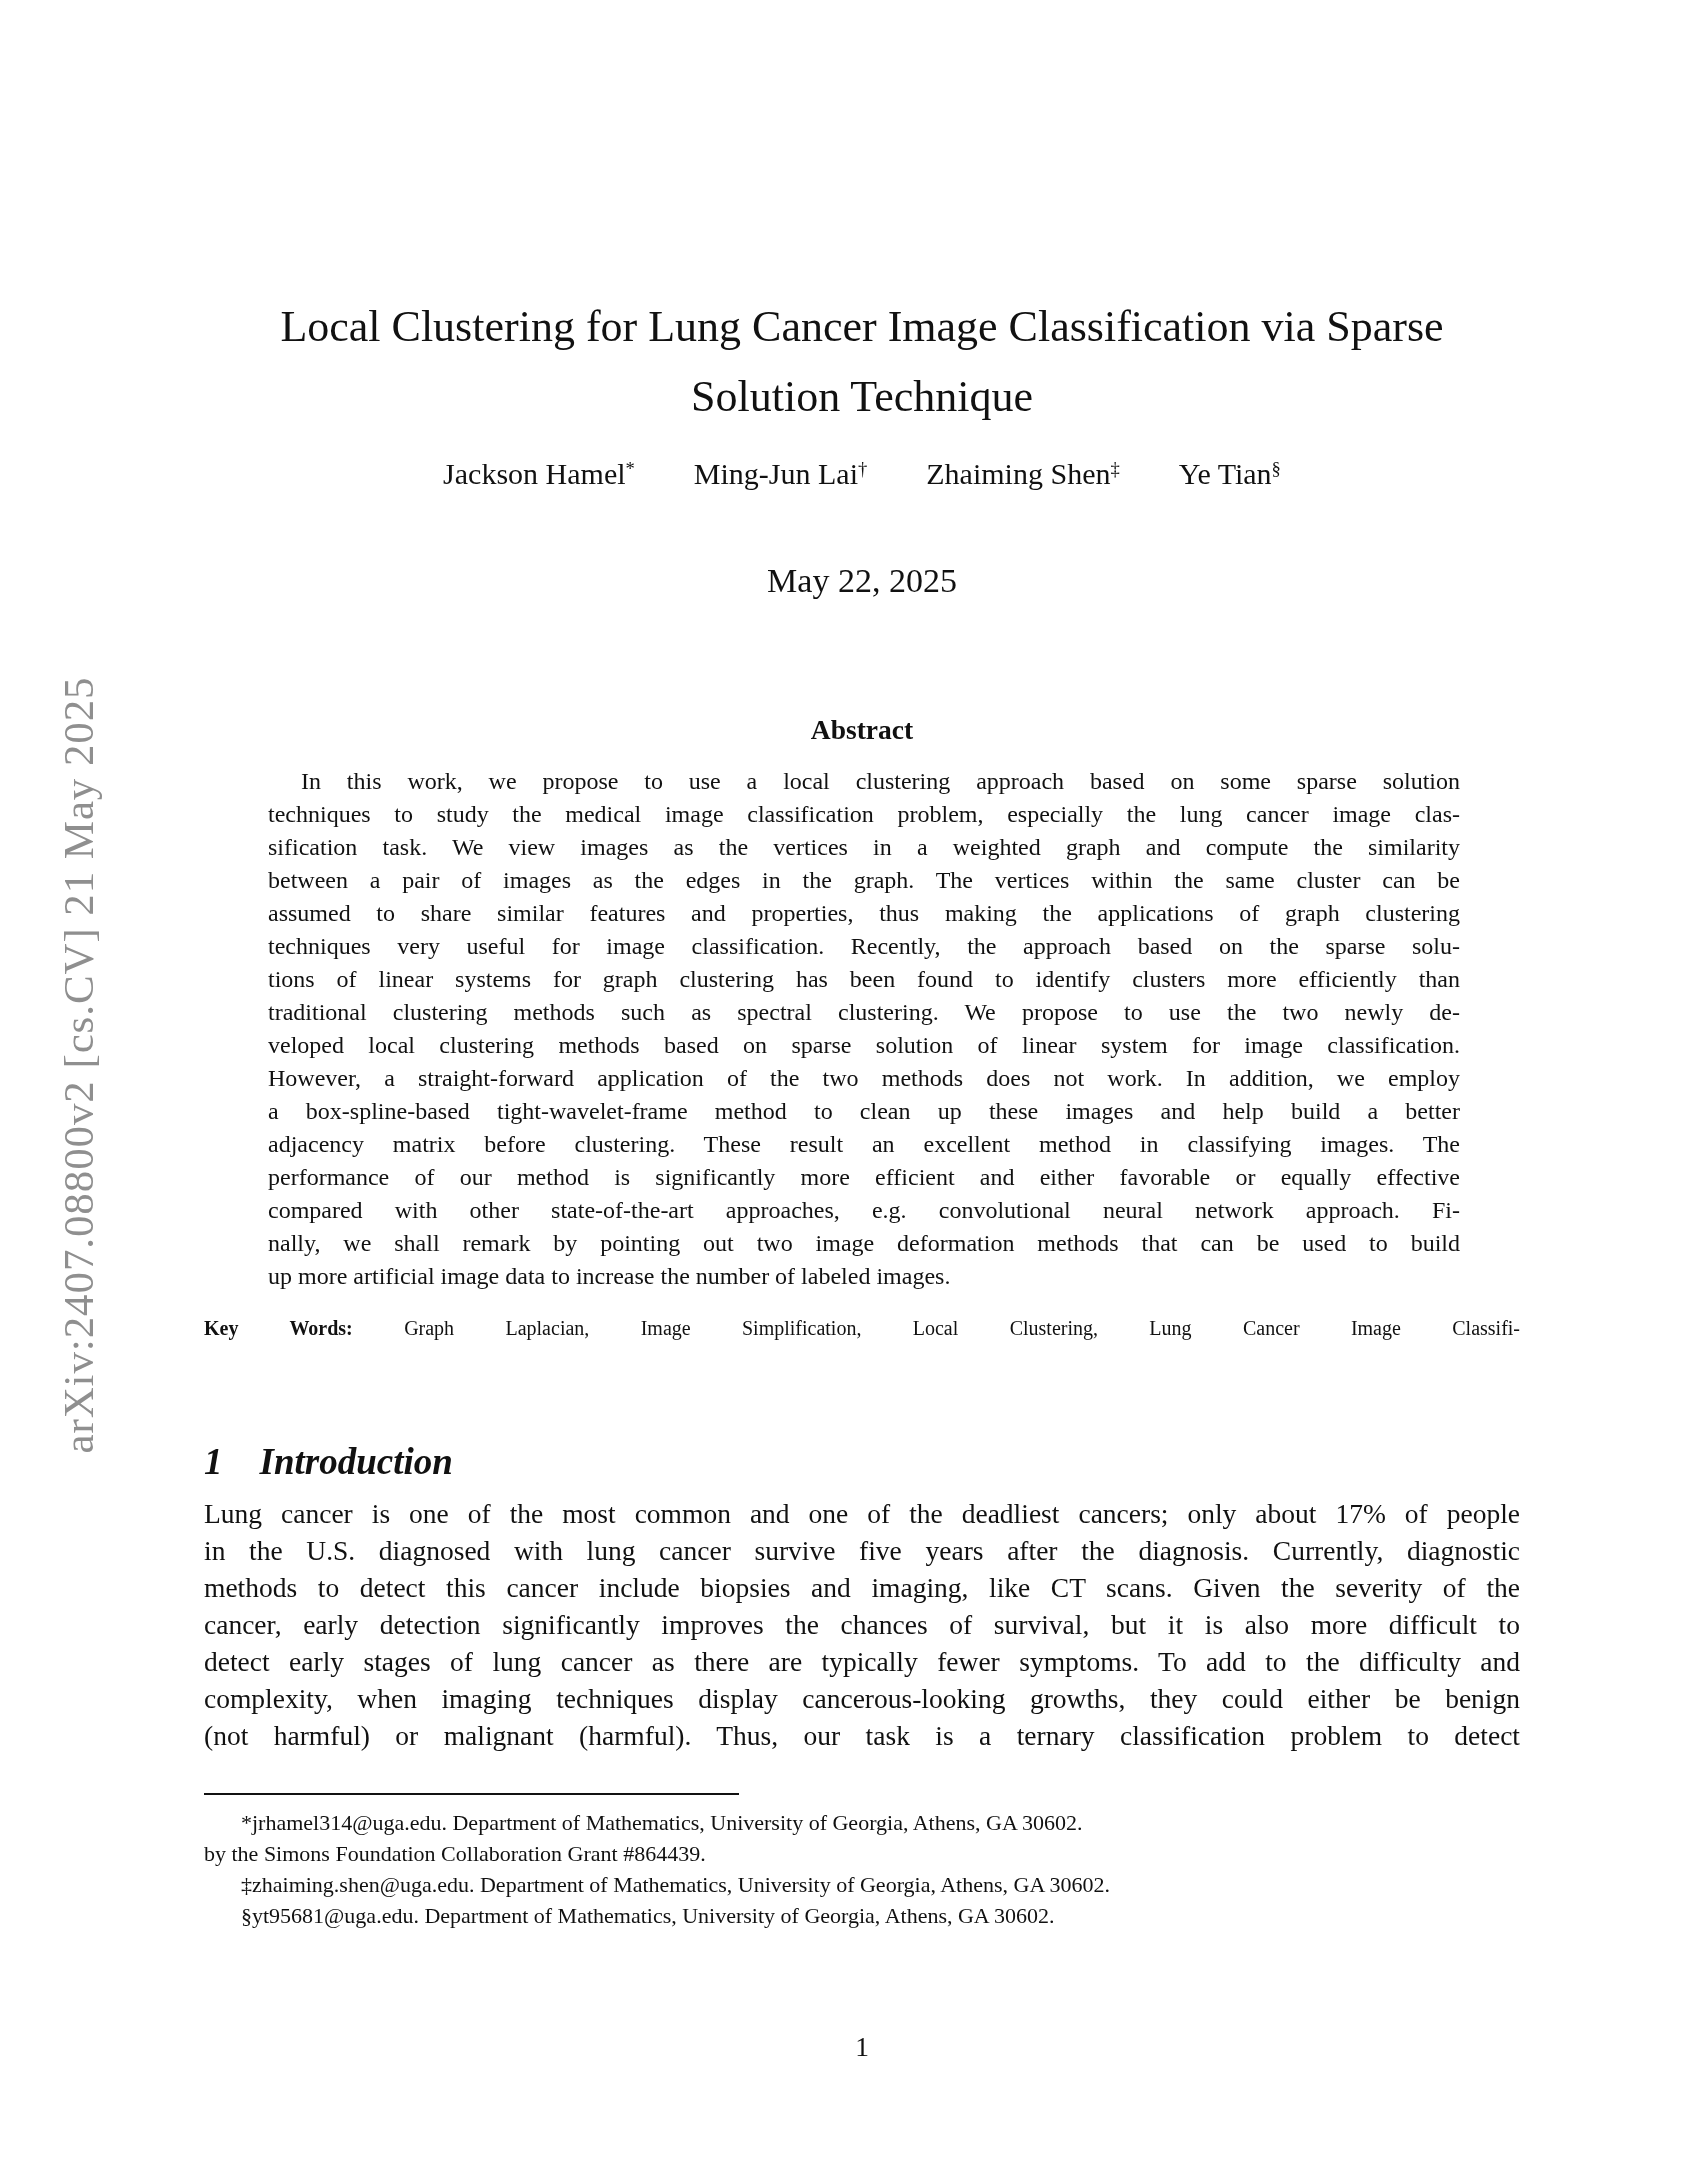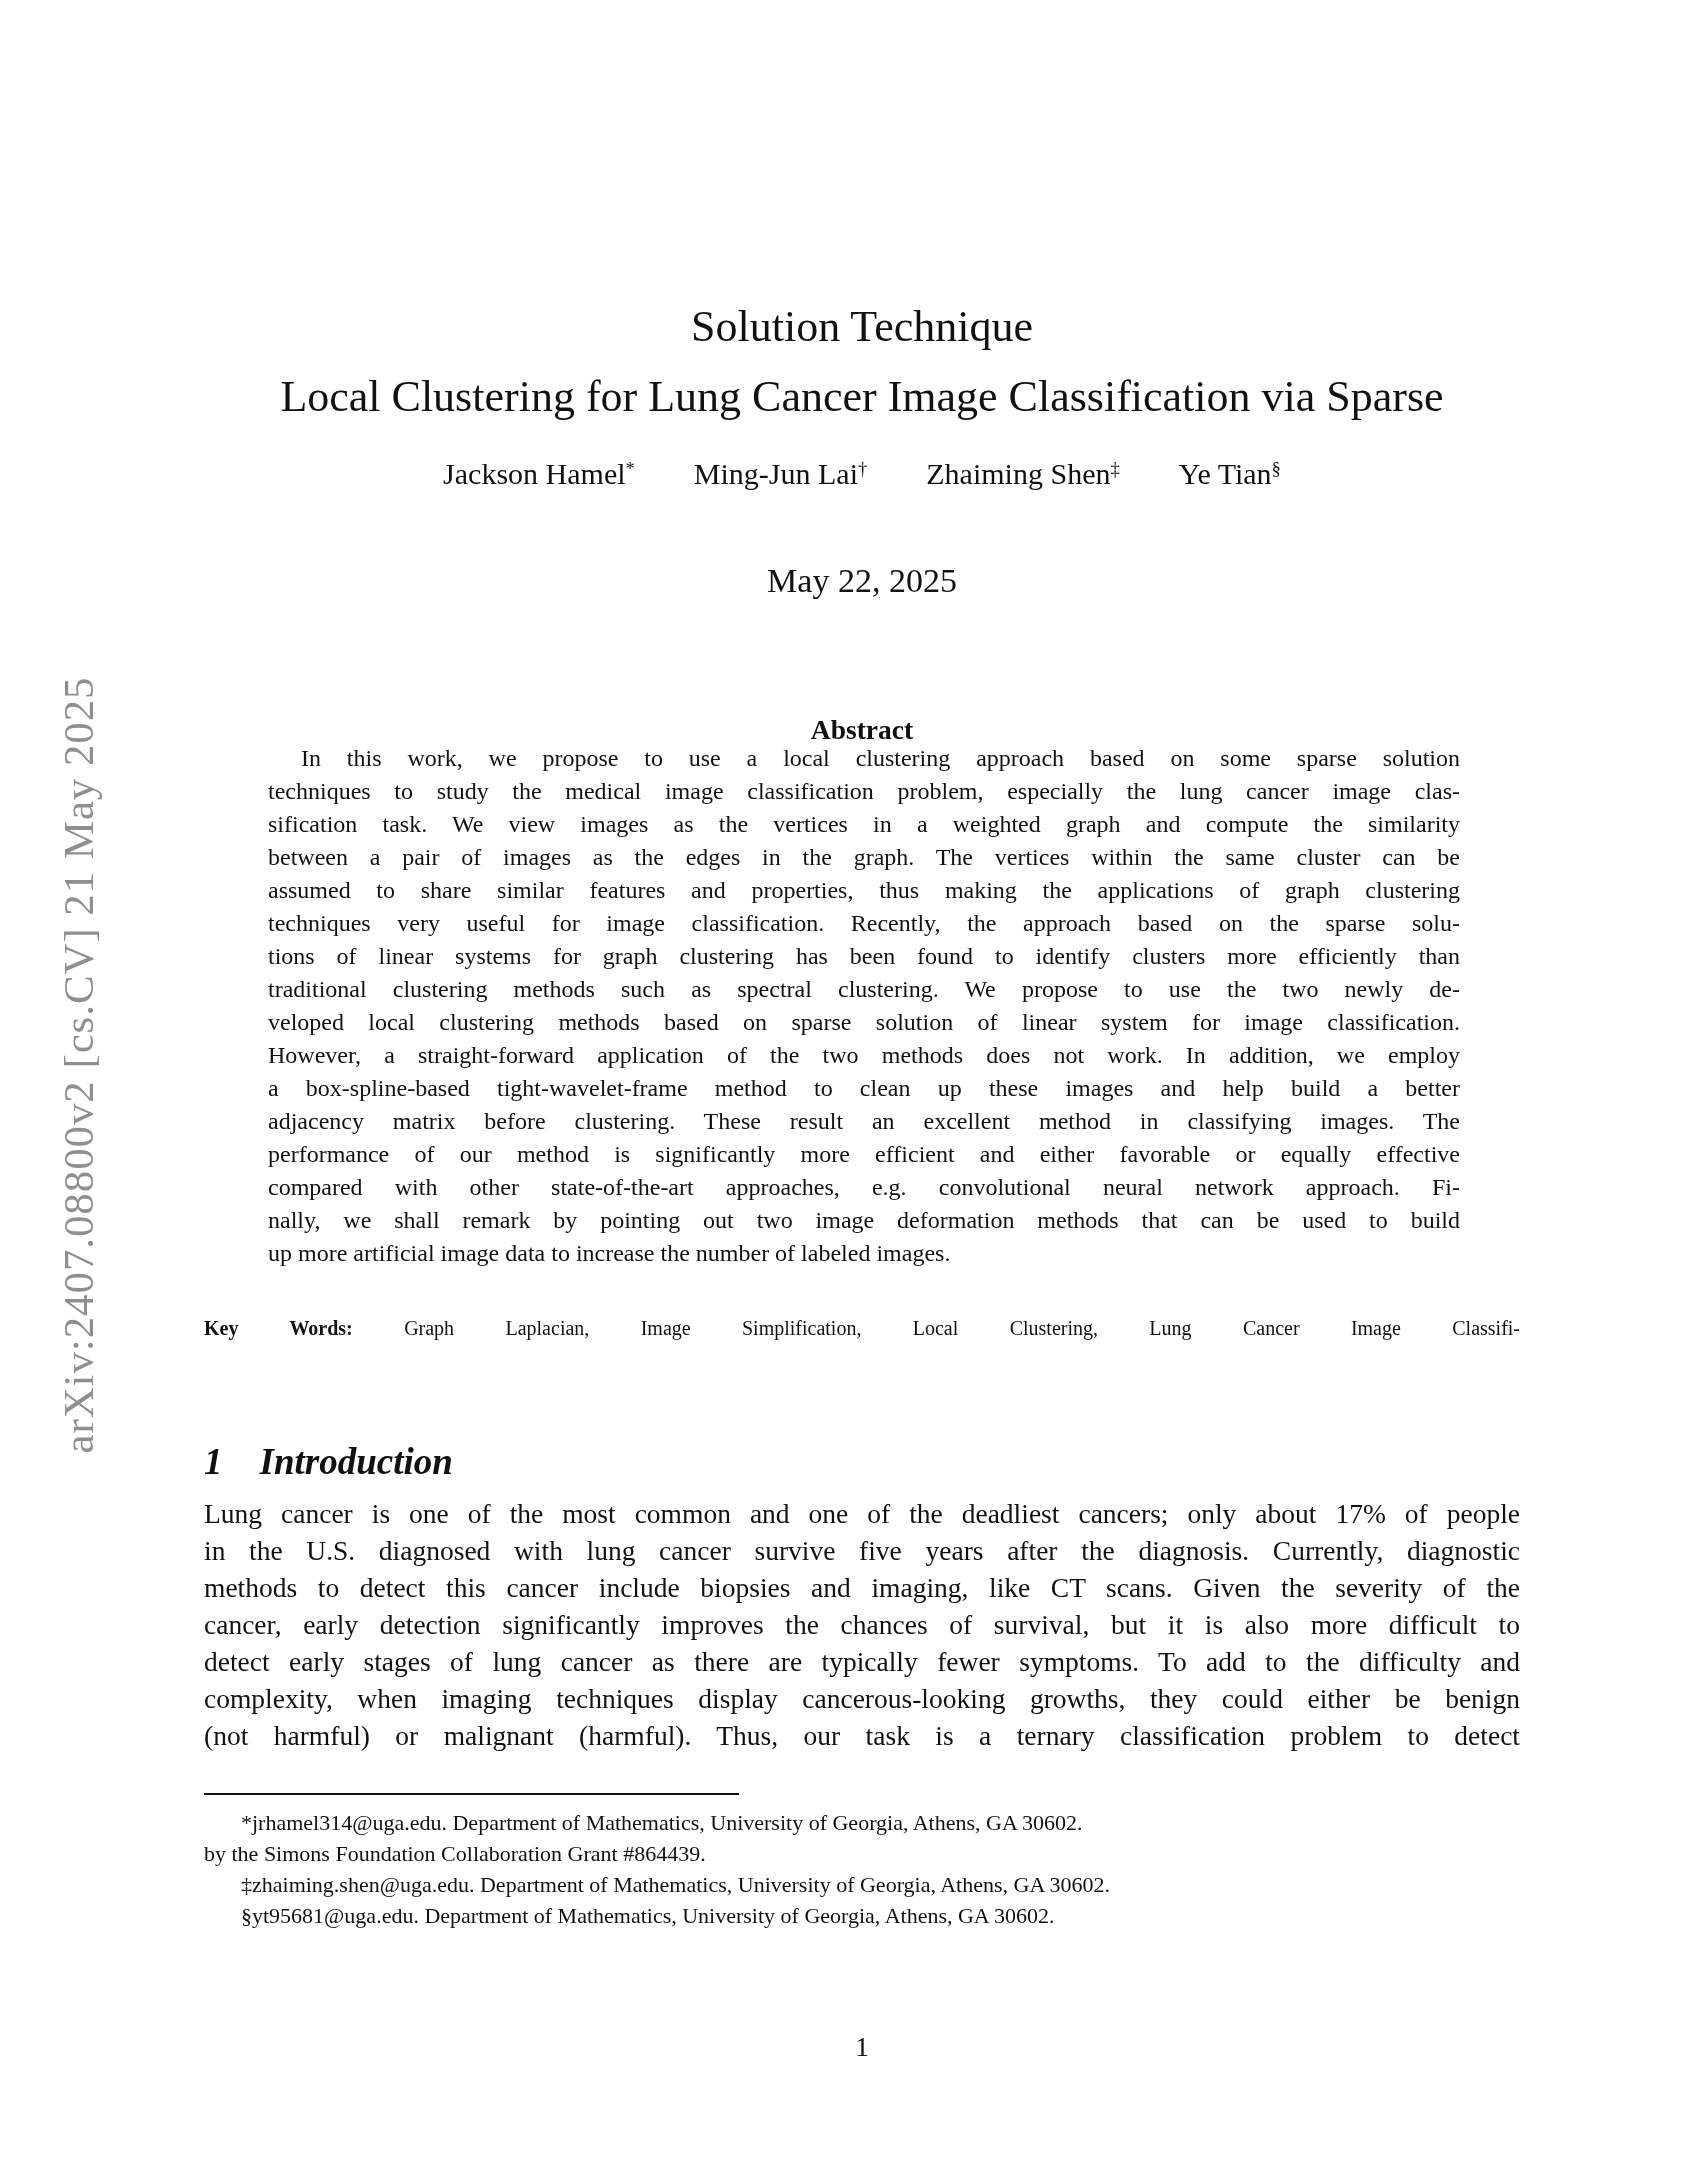--- a/index.html
+++ b/index.html
@@ -55,21 +55,21 @@
     font-size: 34px;
   }
   .abs-head {
     position: absolute; top: 714px; left: 0;
     width: 100%;
     text-align: center;
     font-weight: bold;
     font-size: 27.5px;
   }
   .abstract {
-    position: absolute; top: 742px; left: 64px;
+    position: absolute; top: 765px; left: 64px;
     width: 1192px;
     font-size: 24px;
     line-height: 33px;
   }
   .tline { text-align: justify; text-align-last: justify; }
   .tline.tlast { text-align-last: left; }
   .abstract .ind { text-indent: 33px; }
   .keywords {
     position: absolute; top: 1308px; left: 0;
     width: 100%;
@@ -111,22 +111,22 @@
   }
 </style>
 </head>
 <body>
 
 <div class="watermark">arXiv:2407.08800v2  [cs.CV]  21 May 2025</div>
 
 <div class="content">
 
   <div class="title">
+    <div>Local Clustering for Lung Cancer Image Classification via Sparse</div>
     <div>Solution Technique</div>
-    <div>Local Clustering for Lung Cancer Image Classification via Sparse</div>
   </div>
 
   <div class="authors">
     <span class="author"><span>Jackson Hamel</span><sup>*</sup></span>
     <span class="author"><span>Ming-Jun Lai</span><sup>†</sup></span>
     <span class="author"><span>Zhaiming Shen</span><sup>‡</sup></span>
     <span class="author"><span>Ye Tian</span><sup>§</sup></span>
   </div>
 
   <div class="date">May 22, 2025</div>

